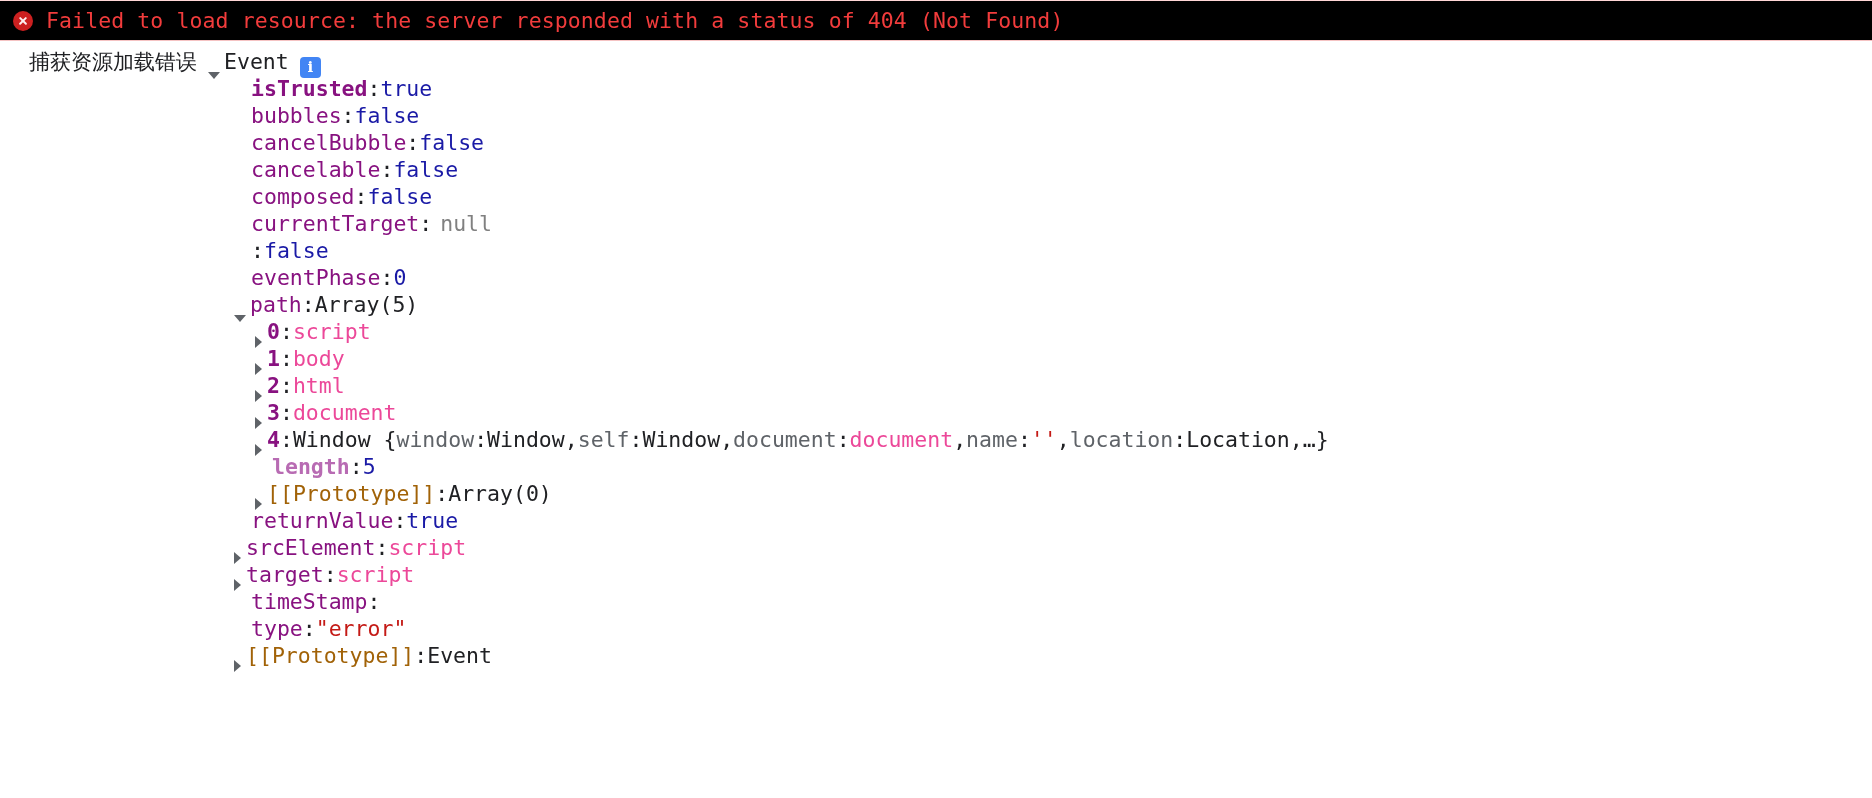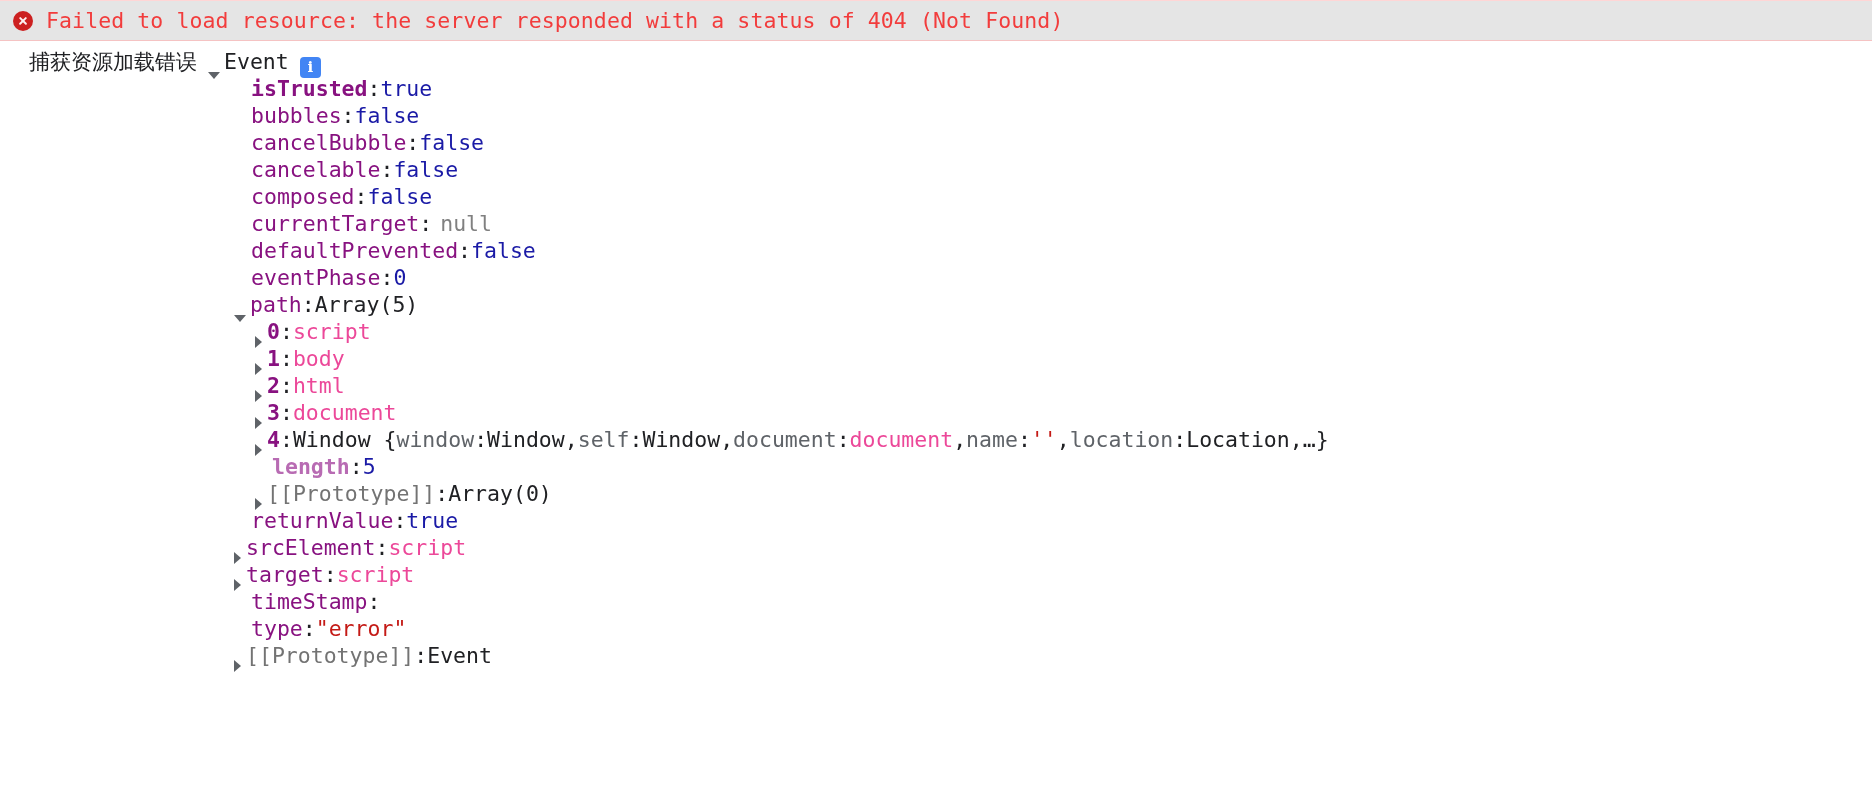--- a/index.html
+++ b/index.html
@@ -14,21 +14,21 @@
   body {
     font-family: "DejaVu Sans Mono", "Liberation Mono", monospace;
     font-size: 21.5px;
     line-height: 32px;
     color: #202124;
     -webkit-font-smoothing: antialiased;
   }
 
   
   .error-row {
-    background: #e5e5e5;
+    background: #000000;
     border-top: 1px solid #ffd6d6;
     border-bottom: 1px solid #f5c3c3;
     height: 41px;
     display: flex;
     align-items: center;
     padding: 0 0 0 13px;
     width: 100%;
   }
   .err-icon {
     width: 20px;
@@ -126,21 +126,21 @@
   
   .prop      { padding-left: 251px; }
   .prop-tri  { padding-left: 234px; }
   .sub       { padding-left: 272px; }
   .sub-tri   { padding-left: 255px; }
 
   .key        { color: #881280; }
   .key-own    { color: #881280; font-weight: bold; }
   .key-idx    { color: #881280; font-weight: bold; }
   .key-dim    { color: #b86bb3; font-weight: bold; }
-  .key-proto  { color: #737373; }
+  .key-proto  { color: #a16207; }
   .colon      { color: #202124; }
 
   .v-bool   { color: #1a1aa6; }
   .v-num    { color: #1a1aa6; }
   .v-null   { color: #808080; margin-left: 8px; }
   .v-node   { color: #ec4899; }
   .v-str    { color: #c41a16; }
   .v-obj    { color: #202124; }
   .v-dim    { color: #5f6368; }
 </style>
@@ -187,21 +187,20 @@
         <span class="key">composed</span>
         <span class="colon">: </span>
         <span class="v-bool">false</span>
       </div>
       <div class="line prop">
         <span class="key">currentTarget</span>
         <span class="colon">: </span>
         <span class="v-null">null</span>
       </div>
       <div class="line prop">
-        <span class="key">defaultPrevented</span>
         <span class="colon">: </span>
         <span class="v-bool">false</span>
       </div>
       <div class="line prop">
         <span class="key">eventPhase</span>
         <span class="colon">: </span>
         <span class="v-num">0</span>
       </div>
       <div class="line prop-tri">
         <span class="tri tri-down"></span>

